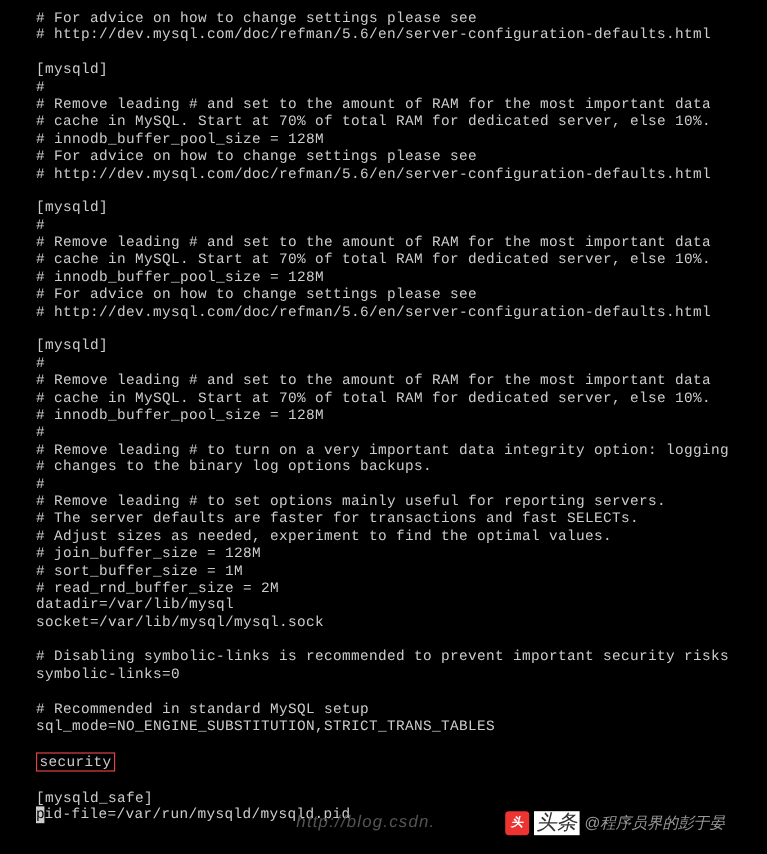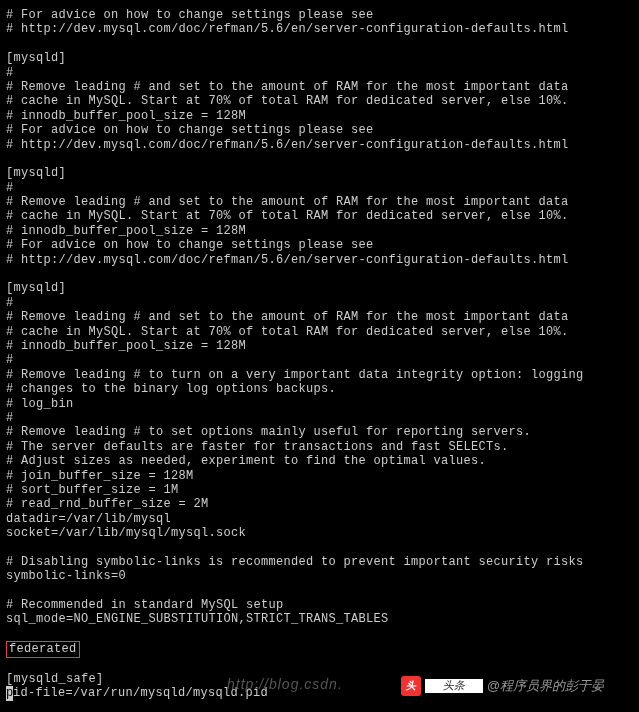--- a/index.html
+++ b/index.html
@@ -15,20 +15,21 @@
       line-height: 1.2;
       padding: 8px 6px;
       width: 639px;
       height: 712px;
       position: relative;
       overflow: hidden;
     }
     .line {
       white-space: pre;
       letter-spacing: 0.3px;
+      margin-left: 24px;
     }
     .highlight {
       border: 1px solid #d44;
       display: inline-block;
       padding: 0 2px;
     }
     .cursor {
       background: #ccc;
       color: #000;
       display: inline-block;
@@ -64,22 +65,22 @@
       display: flex;
       align-items: center;
       justify-content: center;
       color: #fff;
       font-size: 10px;
       font-weight: bold;
     }
     .toutiao-text {
       color: #333;
       background: #fff;
-      padding: 0 18px;
-      font-size: 11px;
+      padding: 0 2px;
+      font-size: 17px;
     }
     .at-text {
       color: #999;
     }
   </style>
 </head>
 <body>
 
 <div id="terminal">
     <div class="line"># For advice on how to change settings please see</div>
@@ -102,38 +103,37 @@
     <div class="line"># http://dev.mysql.com/doc/refman/5.6/en/server-configuration-defaults.html</div>
     <div class="line"> </div>
     <div class="line">[mysqld]</div>
     <div class="line">#</div>
     <div class="line"># Remove leading # and set to the amount of RAM for the most important data</div>
     <div class="line"># cache in MySQL. Start at 70% of total RAM for dedicated server, else 10%.</div>
     <div class="line"># innodb_buffer_pool_size = 128M</div>
     <div class="line">#</div>
     <div class="line"># Remove leading # to turn on a very important data integrity option: logging</div>
     <div class="line"># changes to the binary log options backups.</div>
-    <div class="line"># log_bin</div>
     <div class="line">#</div>
     <div class="line"># Remove leading # to set options mainly useful for reporting servers.</div>
     <div class="line"># The server defaults are faster for transactions and fast SELECTs.</div>
     <div class="line"># Adjust sizes as needed, experiment to find the optimal values.</div>
     <div class="line"># join_buffer_size = 128M</div>
     <div class="line"># sort_buffer_size = 1M</div>
     <div class="line"># read_rnd_buffer_size = 2M</div>
     <div class="line">datadir=/var/lib/mysql</div>
     <div class="line">socket=/var/lib/mysql/mysql.sock</div>
     <div class="line"> </div>
     <div class="line"># Disabling symbolic-links is recommended to prevent important security risks</div>
     <div class="line">symbolic-links=0</div>
     <div class="line"> </div>
     <div class="line"># Recommended in standard MySQL setup</div>
     <div class="line">sql_mode=NO_ENGINE_SUBSTITUTION,STRICT_TRANS_TABLES</div>
     <div class="line"> </div>
-    <div class="line"><span class="highlight">federated</span></div>
+    <div class="line"><span class="highlight">security</span></div>
     <div class="line"> </div>
     <div class="line">[mysqld_safe]</div>
     <div class="line"><span class="cursor">p</span><span>id-file=/var/run/mysqld/mysqld.pid</span></div>
   </div>
 
 <div class="watermark">
   <span class="watermark-url">http://blog.csdn.</span>
   <span class="watermark-brand">
     <span class="brand-icon">头</span>
     <span class="toutiao-text">头条</span>

